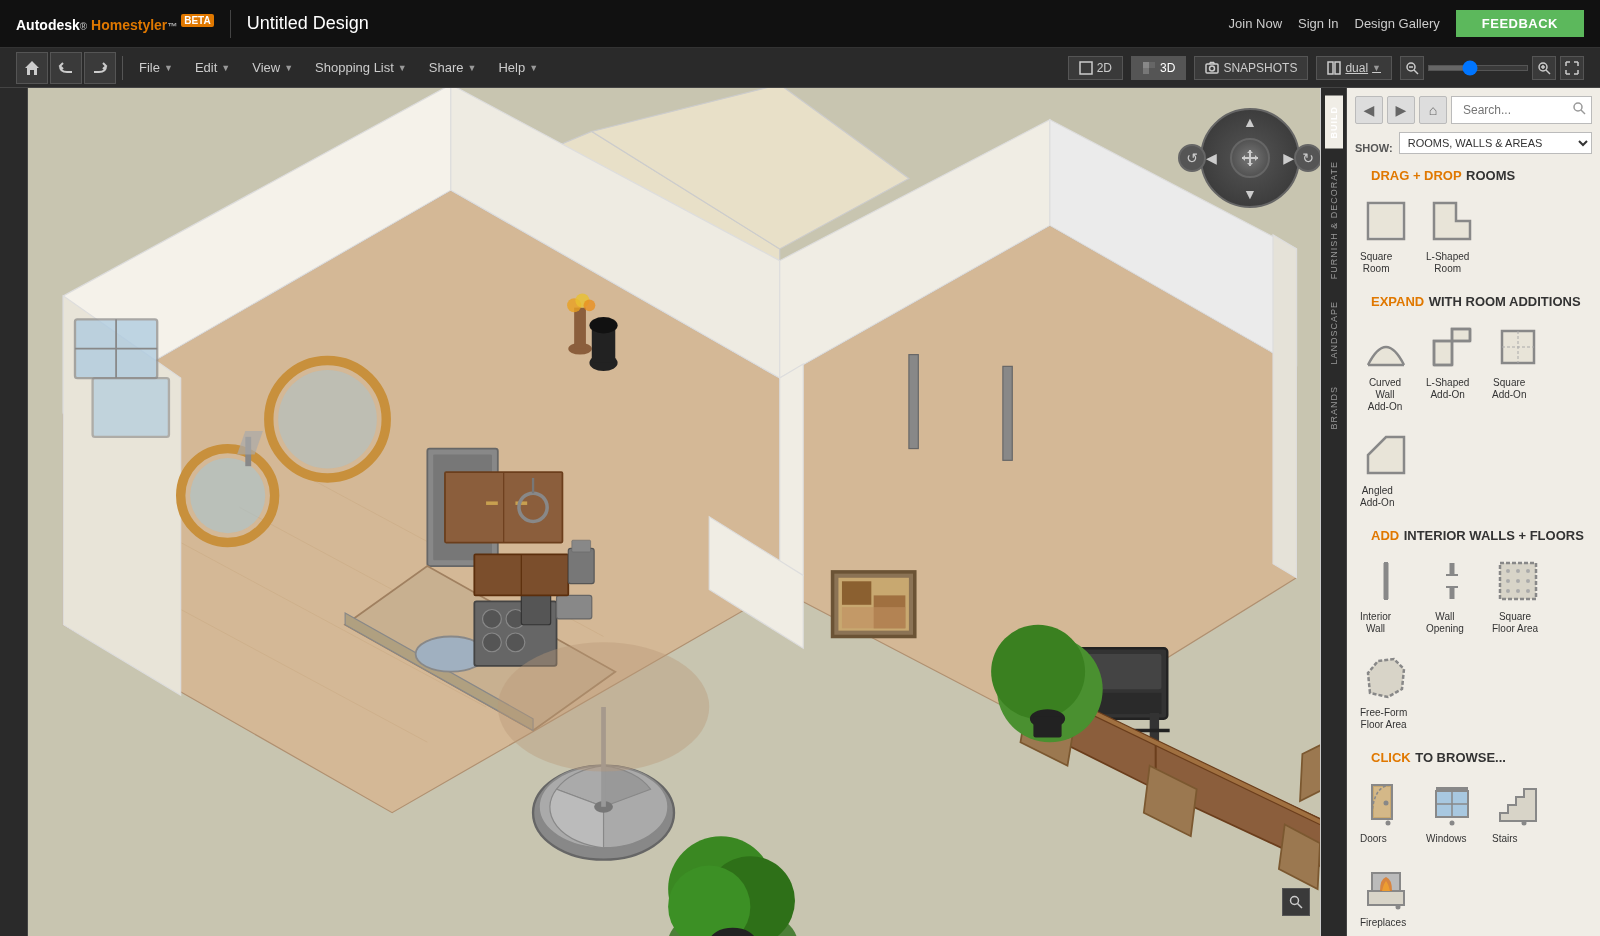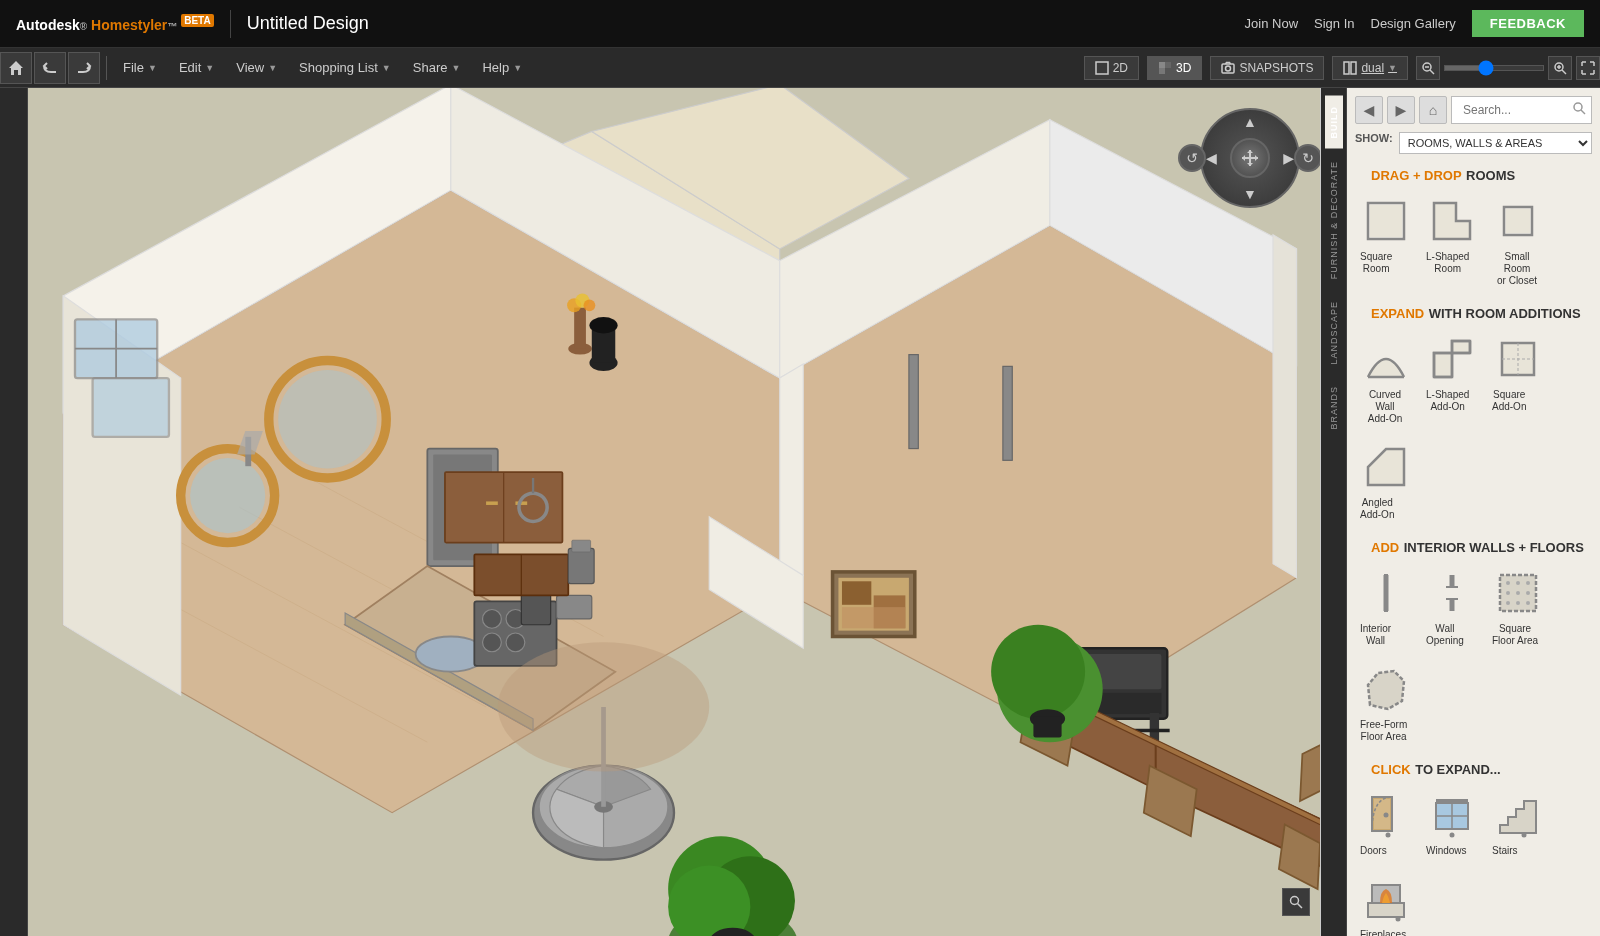--- a/index.html
+++ b/index.html
@@ -23,21 +23,21 @@
     #feedback-btn {
       background: #5cb85c; color: #fff; font-size: 13px; font-weight: bold;
       padding: 6px 14px; border: none; cursor: pointer; letter-spacing: 0.5px;
     }
 
     
     #menu-bar {
       width: 100%; height: 40px;
       background: #2a2a2a;
       display: flex; align-items: center;
-      padding: 0 0;
+      padding: 0 16px;
       border-bottom: 1px solid #444;
       gap: 2px;
     }
     .menu-icon-btn {
       width: 32px; height: 32px; background: #3a3a3a; border: 1px solid #555;
       display: flex; align-items: center; justify-content: center;
       cursor: pointer; color: #ccc; font-size: 14px;
     }
     .menu-item {
       padding: 4px 10px; color: #ccc; font-size: 13px; cursor: pointer;
@@ -137,21 +137,21 @@
       border: 1px solid #bbb; background: #fff; font-size: 12px;
       position: relative;
     }
     #panel-search-wrap { position: relative; flex: 1; }
     #panel-search-icon {
       position: absolute; right: 6px; top: 50%; transform: translateY(-50%);
       color: #999; font-size: 13px; cursor: pointer;
     }
 
     
-    #show-row { display: flex; align-items: flex-start; gap: 6px; margin-bottom: 12px; }
+    #show-row { display: flex; align-items: flex-end; gap: 6px; margin-bottom: 12px; }
     #show-label { font-size: 12px; color: #555; font-weight: bold; }
     #show-select {
       flex: 1; padding: 4px 6px; border: 1px solid #bbb;
       background: #fff; font-size: 11px; color: #333;
     }
 
     
     .section-header { margin: 8px 0 6px 0; padding-left: 16px; }
     .section-title { font-size: 13px; font-weight: bold; }
     .highlight { color: #e07800; }
@@ -190,21 +190,21 @@
       <span style="color:#e07800;font-weight:bold;"> Homestyler</span><span style="color:#aaa;font-size:10px;">™</span>
       <span id="logo-beta" style="background:#e07800;color:#fff;font-size:10px;padding:1px 3px;vertical-align:super;border-radius:2px;margin-top:36px;">BETA</span>
     </span>
   </div>
   <div id="divider-bar"></div>
   <span id="design-title" style="color:#fff;font-size:18px;">Untitled Design</span>
   <div id="top-right">
     <a class="top-link">Join Now</a>
     <a class="top-link">Sign In</a>
     <a class="top-link">Design Gallery</a>
-    <button id="feedback-btn" style="background:#5cb85c;color:#fff;font-size:13px;font-weight:bold;padding:6px 18px;border:none;cursor:pointer;">FEEDBACK</button>
+    <button id="feedback-btn" style="background:#5cb85c;color:#fff;font-size:13px;font-weight:bold;padding:6px 26px;border:none;cursor:pointer;">FEEDBACK</button>
   </div>
 </div>
 
 <div id="menu-bar">
   <div class="menu-icon-btn">
     <svg width="16" height="16" viewBox="0 0 16 16">
         <path d="M8 1 L15 8 L13 8 L13 15 L10 15 L10 10 L6 10 L6 15 L3 15 L3 8 L1 8 Z" fill="#ccc"></path>
       </svg>
   </div>
   <div class="menu-icon-btn">
@@ -535,29 +535,20 @@
 
           <div class="item-cell">
             <div class="item-icon">
               <svg width="48" height="48" viewBox="0 0 48 48">
                 <polygon points="6,6 28,6 28,24 42,24 42,42 6,42" fill="#e8e4d8" stroke="#888" stroke-width="2.5"></polygon>
               </svg>
             </div>
             <span class="item-label">L-Shaped<br>Room</span>
           </div>
 
-          <div class="item-cell">
-            <div class="item-icon">
-              <svg width="48" height="48" viewBox="0 0 48 48">
-                <rect x="10" y="10" width="28" height="28" fill="none" stroke="#888" stroke-width="2.5"></rect>
-                <rect x="12" y="12" width="24" height="24" fill="#e8e4d8"></rect>
-              </svg>
-            </div>
-            <span class="item-label">Small Room<br>or Closet</span>
-          </div>
         </div>
 
         <div class="section-header">
           <span class="section-title highlight">EXPAND</span>
           <span class="section-title dark"> WITH ROOM ADDITIONS</span>
         </div>
         <div class="item-grid">
 
           <div class="item-cell">
             <div class="item-icon">
@@ -657,21 +648,21 @@
               <svg width="48" height="48" viewBox="0 0 48 48">
                 <polygon points="8,40 6,20 16,8 32,6 42,16 40,36 26,44" fill="#d8d4c8" stroke="#888" stroke-width="2.5" stroke-dasharray="4,2"></polygon>
               </svg>
             </div>
             <span class="item-label">Free-Form<br>Floor Area</span>
           </div>
         </div>
 
         <div class="section-header">
           <span class="section-title highlight">CLICK</span>
-          <span class="section-title dark"> TO EXPAND...</span>
+          <span class="section-title dark"> TO BROWSE...</span>
         </div>
         <div class="item-grid">
 
           <div class="item-cell">
             <div class="item-icon">
               <svg width="48" height="48" viewBox="0 0 48 48">
 
                 <rect x="10" y="6" width="20" height="34" fill="#c8a870" stroke="#888" stroke-width="2"></rect>
                 <rect x="12" y="8" width="16" height="30" fill="#d4b888"></rect>
 

